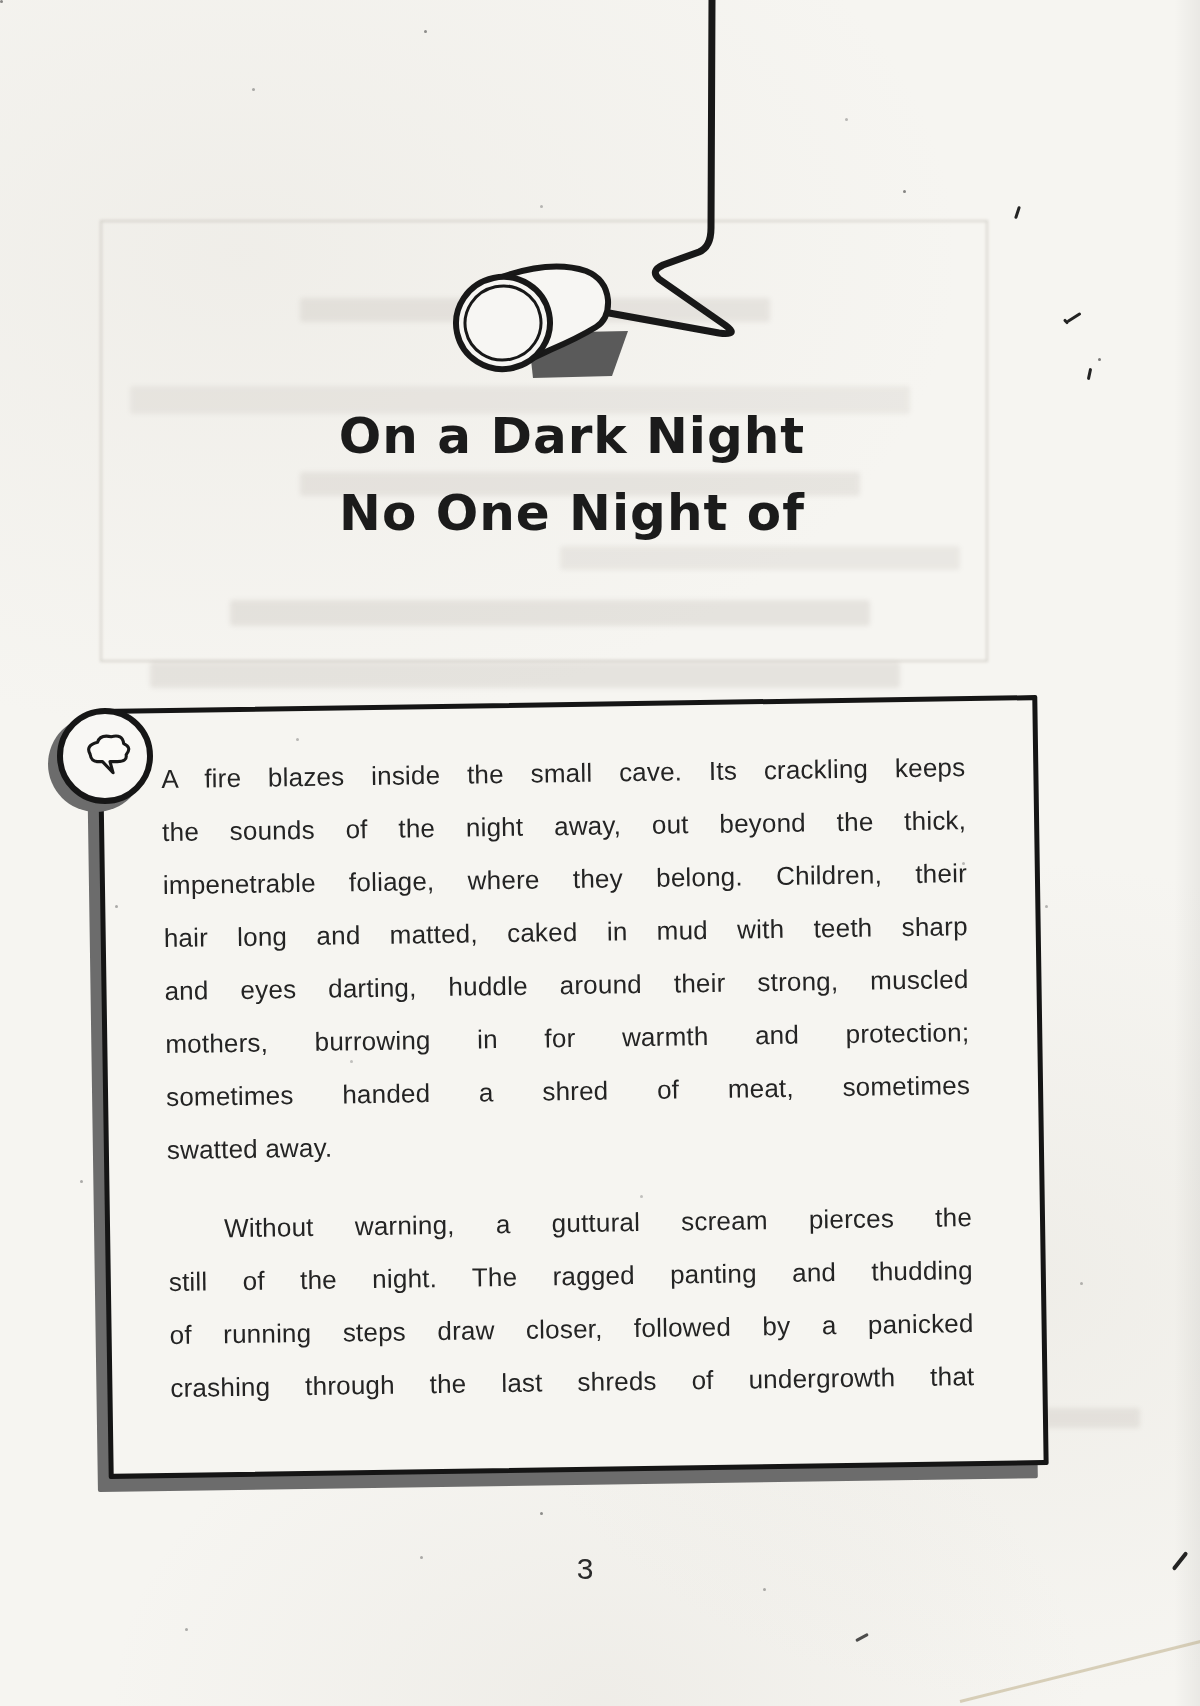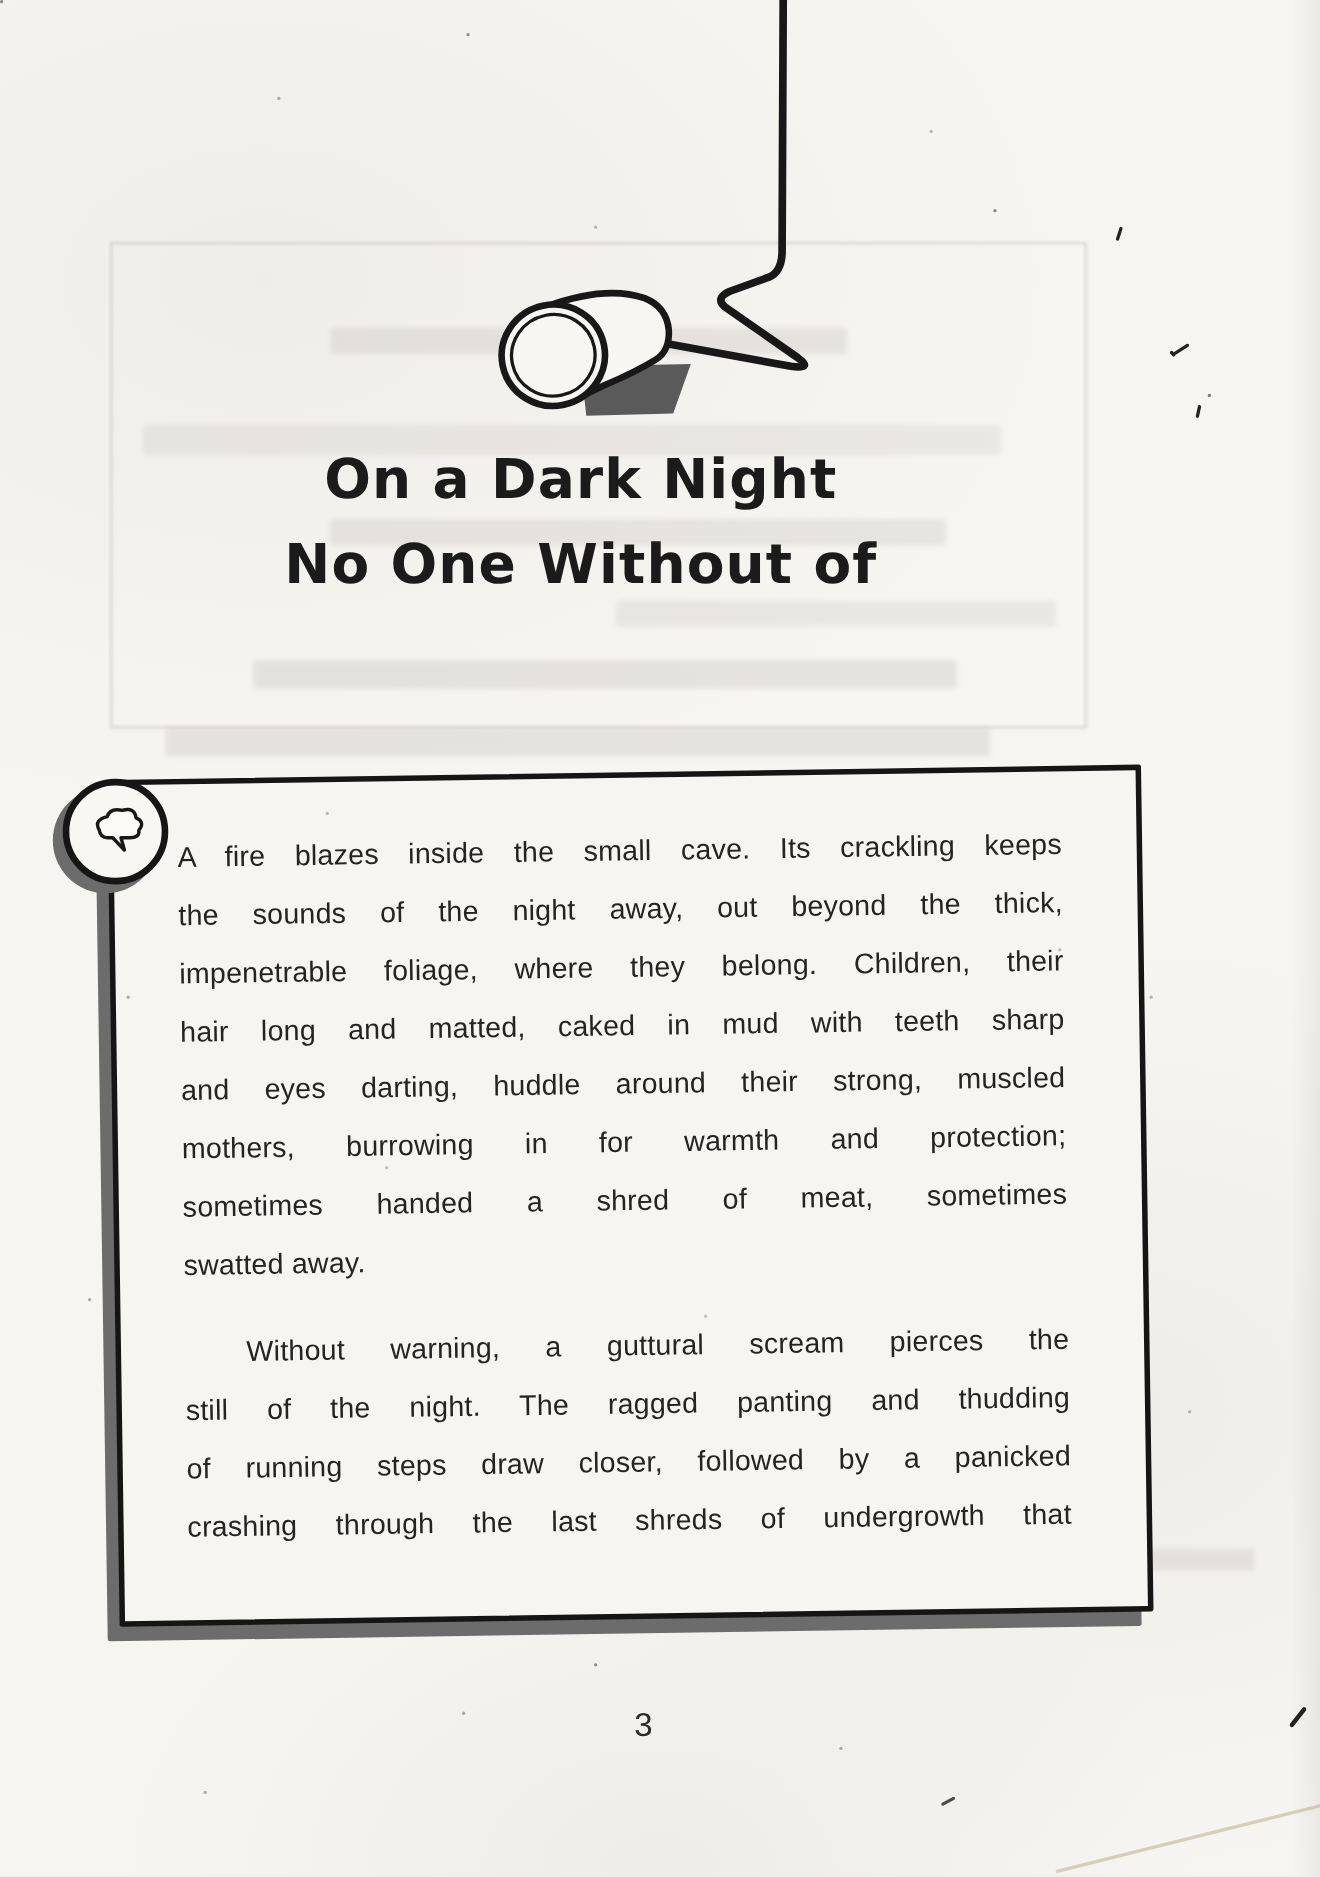--- a/index.html
+++ b/index.html
@@ -20,21 +20,21 @@
   
   .illo{position:absolute;left:400px;top:0;width:400px;height:400px;}
   
   .ghost-frame{position:absolute;left:100px;top:220px;width:884px;height:438px;
     border:2px solid rgba(150,142,130,.30);filter:blur(1.5px);}
   .ghost{position:absolute;filter:blur(2.5px);background:#8a7f76;opacity:.13;border-radius:3px;}
   .ghost.pink{background:#b98f88;opacity:.20;}
   
   .title{position:absolute;left:0;top:398px;width:1056px;text-align:center;
     font-family:"DejaVu Sans", sans-serif;font-weight:bold;font-size:50px;line-height:77px;
-    letter-spacing:1px;color:#1b1b1b;}
+    letter-spacing:1px;color:#1b1b1b;padding-left:44px;}
   
   .callout{
     position:absolute;left:103px;top:702px;width:940px;height:770px;
     background:#f6f5f1;border:5px solid #151515;border-radius:2px;
     transform:rotate(-0.85deg);
     box-shadow:-11px 13px 0 0 #6c6c6c;
     box-sizing:border-box;
   }
   .callout-inner{padding:40px 68px 0 58px;}
   .para{font-size:26px;line-height:53px;letter-spacing:.2px;color:#242424;}
@@ -109,21 +109,21 @@
     <path d="M312 0 L311 228 Q311 247 299 252 L263 265 Q250 271 259 279 L325 325 Q340 336 319 333 L209 313" fill="none" stroke="#181818" stroke-width="7" stroke-linecap="round" stroke-linejoin="round"></path>
 
     <path d="M96 279 Q150 259 186 271 Q206 279 208 300 Q209 319 196 327 Q178 338 150 350 L112 368 Z" fill="#f7f6f3" stroke="#181818" stroke-width="6" stroke-linejoin="round"></path>
 
     <ellipse cx="103" cy="323" rx="47" ry="46" transform="rotate(-12 103 323)" fill="#f7f6f3" stroke="#181818" stroke-width="6"></ellipse>
     <ellipse cx="103" cy="323" rx="38" ry="37" transform="rotate(-12 103 323)" fill="none" stroke="#181818" stroke-width="3"></ellipse>
   </svg>
 
   <div class="title">
     <div>On a Dark Night</div>
-    <div>No One Without of</div>
+    <div>No One Night of</div>
   </div>
 
   <div class="callout">
     <div class="callout-inner">
       <div class="para para-1">
           <div class="bodyline">A fire blazes inside the small cave. Its crackling keeps</div>
           <div class="bodyline">the sounds of the night away, out beyond the thick,</div>
           <div class="bodyline">impenetrable foliage, where they belong. Children, their</div>
           <div class="bodyline">hair long and matted, caked in mud with teeth sharp</div>
           <div class="bodyline">and eyes darting, huddle around their strong, muscled</div>

